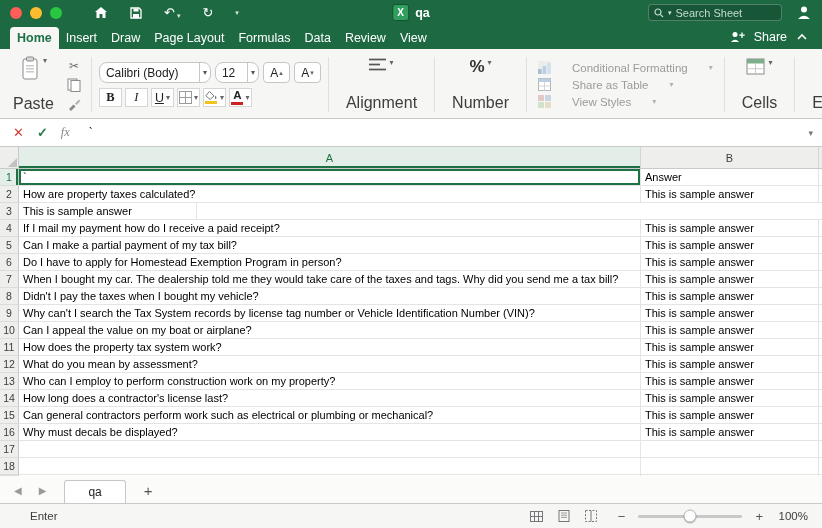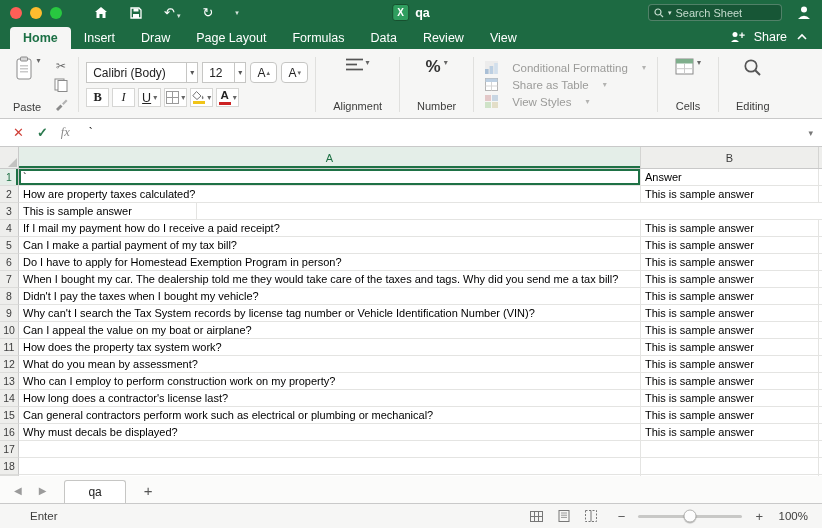--- a/index.html
+++ b/index.html
@@ -17,55 +17,55 @@
   .tb-ic{color:#fff;font-size:13px;line-height:1;display:flex;align-items:flex-end;gap:2px;}
   .tbcr{font-size:7px;color:#d7e6dd;}
   .tb-title{position:absolute;left:50%;top:0;height:100%;transform:translateX(-50%);display:flex;align-items:center;gap:6px;}
   .xl-logo{width:15px;height:15px;background:#2f9e5f;border:1px solid #17502f;border-radius:3px;color:#fff;font-size:10px;font-weight:bold;display:flex;align-items:center;justify-content:center;}
   .tb-doc{color:#fff;font-size:12.5px;font-weight:600;}
   .tb-search{margin-left:auto;width:134px;height:17px;background:rgba(0,0,0,0.18);border:1px solid rgba(255,255,255,0.25);border-radius:4px;display:flex;align-items:center;gap:4px;padding:0 5px;color:#c4dbcd;font-size:11px;box-sizing:border-box;}
   .tb-user{margin-left:14px;display:flex;align-items:center;}
 
   
   .tabrow{height:24px;background:#1d6a42;display:flex;align-items:flex-end;padding-left:10px;flex:0 0 auto;}
-  .rtab{padding:4px 13px;color:#fff;font-size:12.5px;border-radius:4px 4px 0 0;}
+  .rtab{padding:4px 7px;color:#fff;font-size:12.5px;border-radius:4px 4px 0 0;}
   .rtab.active{background:#f6f6f5;color:#1c7045;font-weight:700;}
   .tabrow-right{margin-left:auto;display:flex;align-items:center;gap:9px;padding:0 14px 5px 0;color:#fff;font-size:12.5px;}
 
   
   .ribbon{height:70px;background:#f6f6f5;border-bottom:1px solid #c9c9c9;display:flex;align-items:stretch;padding:5px 6px 3px 10px;flex:0 0 auto;box-sizing:border-box;}
   .vsep{width:1px;background:#e0e0de;margin:3px 7px;flex:0 0 auto;}
   .clip{display:flex;gap:7px;}
   .paste{display:flex;flex-direction:column;align-items:center;justify-content:space-between;padding:2px 3px;}
   .ic-row{display:flex;align-items:flex-start;gap:3px;}
-  .glbl{font-size:11px;color:#3d3d3c;}
+  .glbl{font-size:16px;color:#3d3d3c;}
   .minis{display:flex;flex-direction:column;justify-content:center;gap:4px;}
   .mini{width:20px;height:15px;display:flex;align-items:center;justify-content:center;color:#666;font-size:12px;}
   .cr{font-size:8px;color:#666;}
   .fontg{display:flex;flex-direction:column;justify-content:center;gap:5px;}
   .frow{display:flex;align-items:center;gap:4px;}
-  .combo{background:#fff;border:1px solid #c6c6c4;border-radius:0;height:21px;display:flex;align-items:center;font-size:12px;color:#222;box-sizing:border-box;}
+  .combo{background:#fff;border:1px solid #c6c6c4;border-radius:8px;height:21px;display:flex;align-items:center;font-size:12px;color:#222;box-sizing:border-box;}
   .combo .val{padding:0 6px;white-space:nowrap;overflow:hidden;}
   .combo .cbt{margin-left:auto;border-left:1px solid #c6c6c4;align-self:stretch;display:flex;align-items:center;padding:0 3px;color:#555;font-size:8px;}
   .combo.fname{width:112px;}
   .combo.fsize{width:44px;}
   .sqbtn{background:#fff;border:1px solid #c6c6c4;border-radius:4px;height:21px;min-width:27px;display:flex;align-items:center;justify-content:center;gap:1px;box-sizing:border-box;font-size:12px;color:#222;}
   .tri{font-size:7px;color:#666;}
   .fbtn{background:#fff;border:1px solid #d6d6d4;height:19px;min-width:23px;display:flex;align-items:center;justify-content:center;font-size:12.5px;color:#222;box-sizing:border-box;gap:2px;margin-left:-1px;}
   .fbtn:first-child{margin-left:0;}
   .bold-b{font-family:"Liberation Serif",serif;font-weight:bold;}
   .ital-i{font-family:"Liberation Serif",serif;font-style:italic;}
   .und-u{text-decoration:underline;}
   .acolor{display:flex;flex-direction:column;align-items:center;line-height:1;}
   .acolor .letter{font-size:11.5px;font-weight:bold;}
   .acolor .bar{width:12px;height:3px;margin-top:1px;}
   .vgroup{display:flex;flex-direction:column;align-items:center;justify-content:space-between;padding:4px 10px 3px;}
   .pct{font-size:17px;color:#333;font-weight:600;line-height:1;}
   .stylesg{display:flex;flex-direction:column;justify-content:center;gap:4px;padding:0 4px;}
-  .sitem{display:flex;align-items:center;gap:14px;font-size:11.5px;color:#9b9b99;white-space:nowrap;}
+  .sitem{display:flex;align-items:center;gap:21px;font-size:11.5px;color:#9b9b99;white-space:nowrap;}
   .sitem .cr{color:#b3b3b1;}
 
   
   .fbar{height:27px;background:#fff;border-bottom:1px solid #c9c9c9;display:flex;align-items:stretch;flex:0 0 auto;}
   .namebox{width:90px;border-right:1px solid #d8d8d8;display:flex;align-items:center;padding:0 5px 0 10px;font-size:12px;color:#222;box-sizing:border-box;}
   .spin{margin-left:auto;display:flex;flex-direction:column;align-items:center;line-height:0.75;color:#8a8a8a;font-size:7px;}
   .fb-ctl{display:flex;align-items:center;gap:13px;padding:0 13px;}
   .fbx{color:#cf3e36;font-size:13px;}
   .fbc{color:#2c7a4f;font-size:13px;font-weight:bold;}
   .fbfx{color:#8a8a8a;font-size:12.5px;font-style:italic;font-family:"Liberation Serif",serif;}

